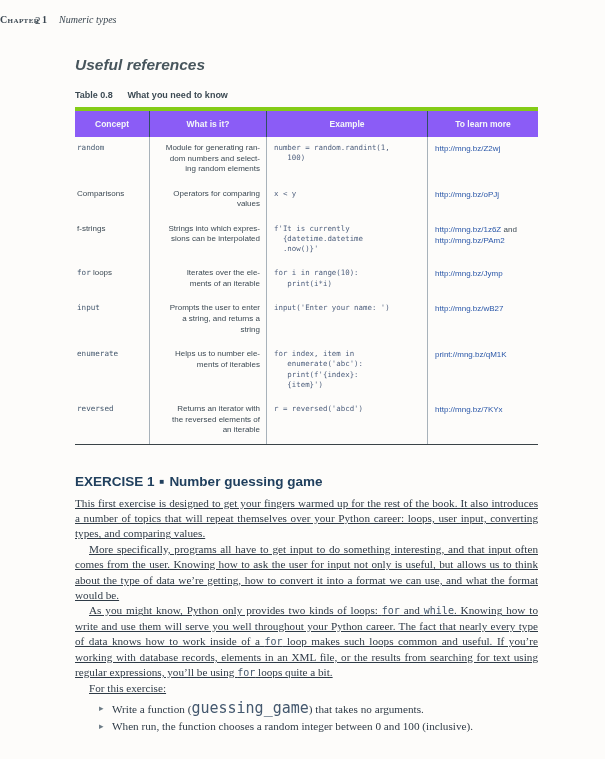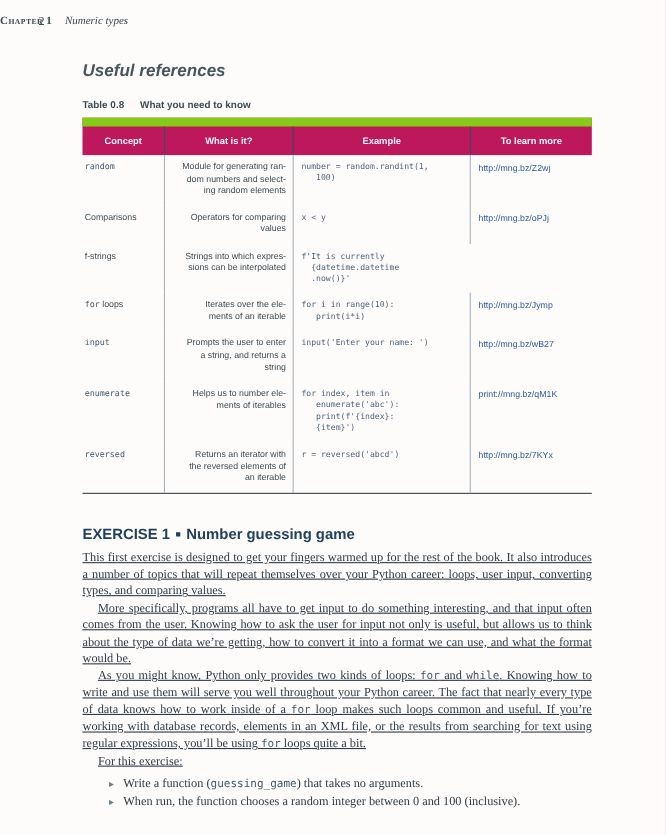--- a/index.html
+++ b/index.html
@@ -34,21 +34,21 @@
     font-family:"Liberation Sans", sans-serif;
     font-weight:bold; font-size:9px; color:#3c4a53;
     margin-bottom:7px;
   }
   .table-caption .cap-label { margin-right:12px; }
 
   
   .reftable { width:463px; border-bottom:1.5px solid #3a4347; }
   .thead {
     display:grid; grid-template-columns:74px 117px 161px 111px;
-    background:#be185d; border-top:8px solid #84cc16;
+    background:#8b5cf6; border-top:4px solid #84cc16;
   }
   .thead .th {
     font-family:"Liberation Sans", sans-serif;
     font-weight:bold; font-size:8.5px; color:#f4f7f9;
     text-align:center; padding:8px 2px;
   }
   .thead .th + .th { border-left:1px solid #2f4f63; }
 
   .trow { display:grid; grid-template-columns:74px 117px 161px 111px; }
   .trow .td { padding:6px 6px 8px 7px; border-left:1px solid #a8b2ba; }
@@ -83,21 +83,21 @@
     font-size:11.2px; line-height:15.4px; text-align:justify;
     margin:0; color:#2f3b47;text-decoration:underline;
   }
   .para.indent { text-indent:14px; }
   .para .c { font-size:10px; }
 
   .bullets { margin-top:5px; }
   .bullet-item { display:flex; margin:2px 0 2px 24px; }
   .bullet-marker { color:#6b7a85; font-size:9px; line-height:15px; width:13px; flex:none; }
   .bullet-text { font-size:11.2px; line-height:15.4px; color:#2f3b47; }
-  .bullet-text .c { font-size:10px; }
+  .bullet-text .c { font-size:15px; }
 </style>
 </head>
 <body>
 
 <div class="page">
 
   <div class="running-header">
     <span class="pagenum">2</span>
     <span class="run-center">
       <span class="run-chapter">Chapter 1</span>
@@ -144,20 +144,22 @@
           </div>
           <div class="trow">
             <div class="td cell-concept"><span>f-strings</span></div>
             <div class="td cell-what">Strings into which expres-
 sions can be interpolated</div>
             <div class="td">
               <pre class="cell-example">f'It is currently
   {datetime.datetime
   .now()}'</pre>
             </div>
+            <div class="td cell-learn"><span class="lnk">http://mng.bz/1z6Z</span><span> and
+</span><span class="lnk">http://mng.bz/PAm2</span></div>
           </div>
           <div class="trow">
             <div class="td cell-concept"><span class="c">for</span><span> loops</span></div>
             <div class="td cell-what">Iterates over the ele-
 ments of an iterable</div>
             <div class="td">
               <pre class="cell-example">for i in range(10):
    print(i*i)</pre>
             </div>
             <div class="td cell-learn"><span class="lnk">http://mng.bz/Jymp</span></div>

